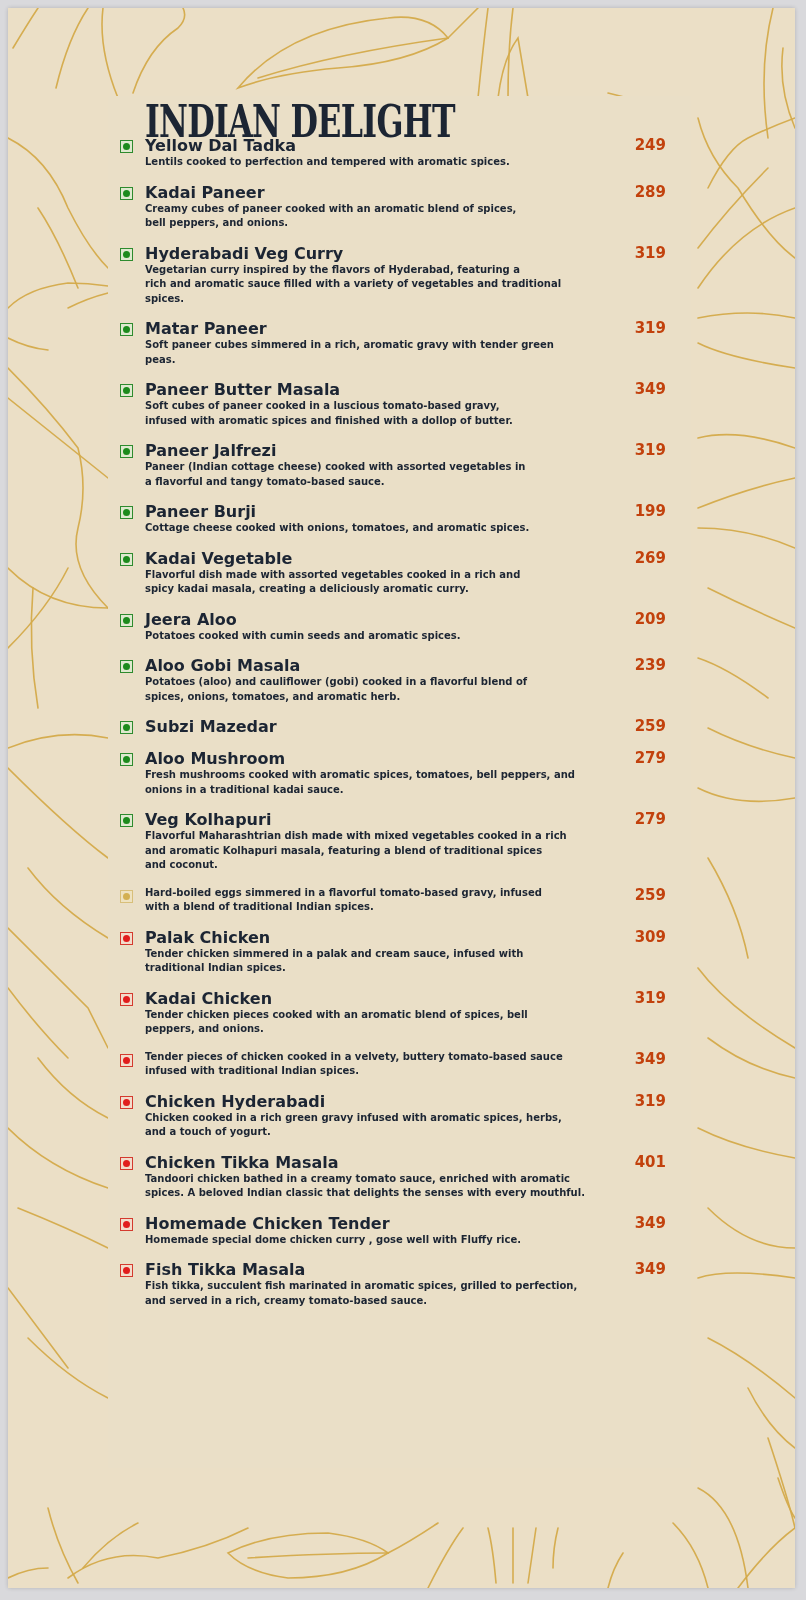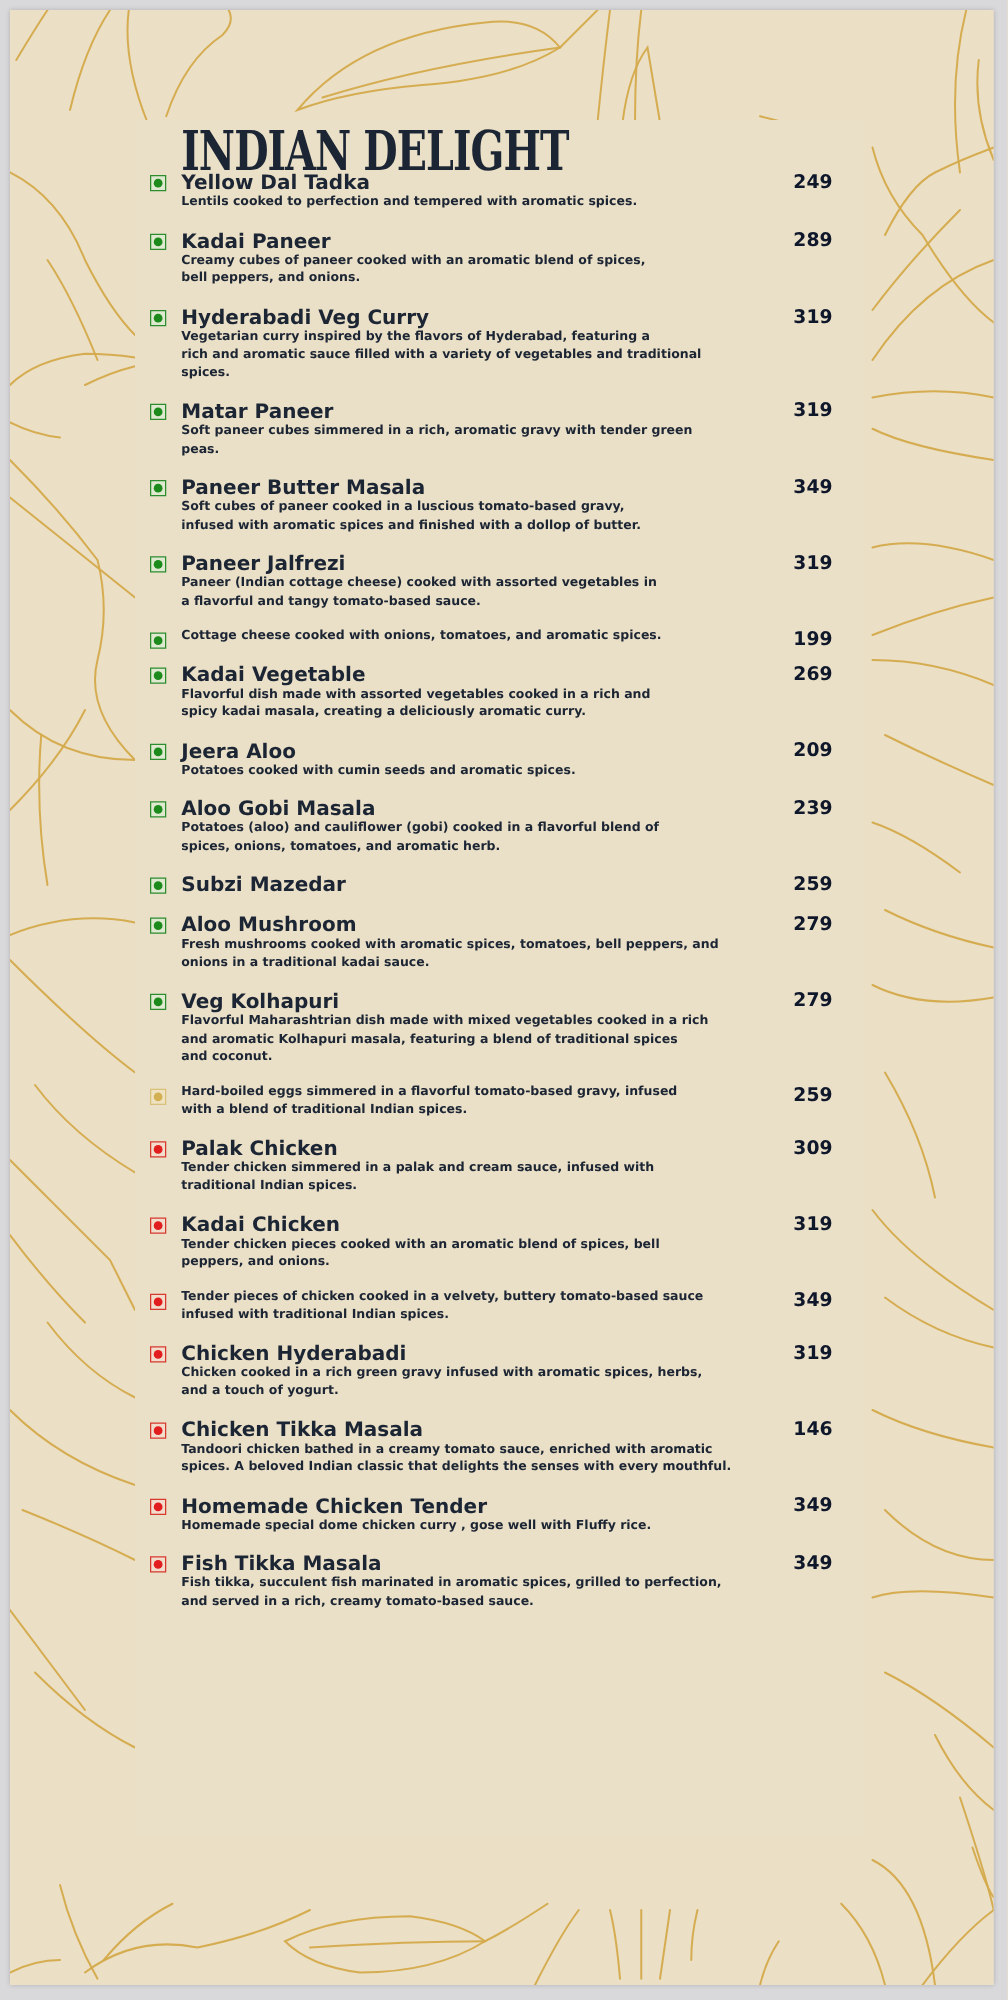--- a/index.html
+++ b/index.html
@@ -92,21 +92,21 @@
     color: #1c2533;
     max-width: 425px;
     white-space: pre-line;
   }
   .price {
     position: absolute;
     right: 0; top: 0;
     font-weight: bold;
     font-size: 15px;
     line-height: 19px;
-    color: #0f172a;
+    color: #c2410c;
   }
 </style>
 </head>
 <body>
 
 <div class="page">
 
   <svg class="leaves" viewBox="0 0 787 1580" xmlns="http://www.w3.org/2000/svg">
 
     <path d="M5 40 Q20 15 30 0"></path>
@@ -241,20 +241,21 @@
       </span>
     <div class="name">Paneer Jalfrezi</div>
     <div class="desc">Paneer (Indian cottage cheese) cooked with assorted vegetables in
 a flavorful and tangy tomato-based sauce.</div>
     <div class="price">319</div>
   </div>
   <div class="item">
     <span class="badge">
         <span class="dot"></span>
       </span>
+    <div class="name">Paneer Burji</div>
     <div class="desc">Cottage cheese cooked with onions, tomatoes, and aromatic spices.</div>
     <div class="price">199</div>
   </div>
   <div class="item">
     <span class="badge">
         <span class="dot"></span>
       </span>
     <div class="name">Kadai Vegetable</div>
     <div class="desc">Flavorful dish made with assorted vegetables cooked in a rich and
 spicy kadai masala, creating a deliciously aromatic curry.</div>
@@ -346,21 +347,21 @@
 and a touch of yogurt.</div>
     <div class="price">319</div>
   </div>
   <div class="item">
     <span class="badge nonveg">
         <span class="dot"></span>
       </span>
     <div class="name">Chicken Tikka Masala</div>
     <div class="desc" style="max-width:440px">Tandoori chicken bathed in a creamy tomato sauce, enriched with aromatic
 spices. A beloved Indian classic that delights the senses with every mouthful.</div>
-    <div class="price">146</div>
+    <div class="price">401</div>
   </div>
   <div class="item">
     <span class="badge nonveg">
         <span class="dot"></span>
       </span>
     <div class="name">Homemade Chicken Tender</div>
     <div class="desc">Homemade special dome chicken curry , gose well with Fluffy rice.</div>
     <div class="price">349</div>
   </div>
   <div class="item">

